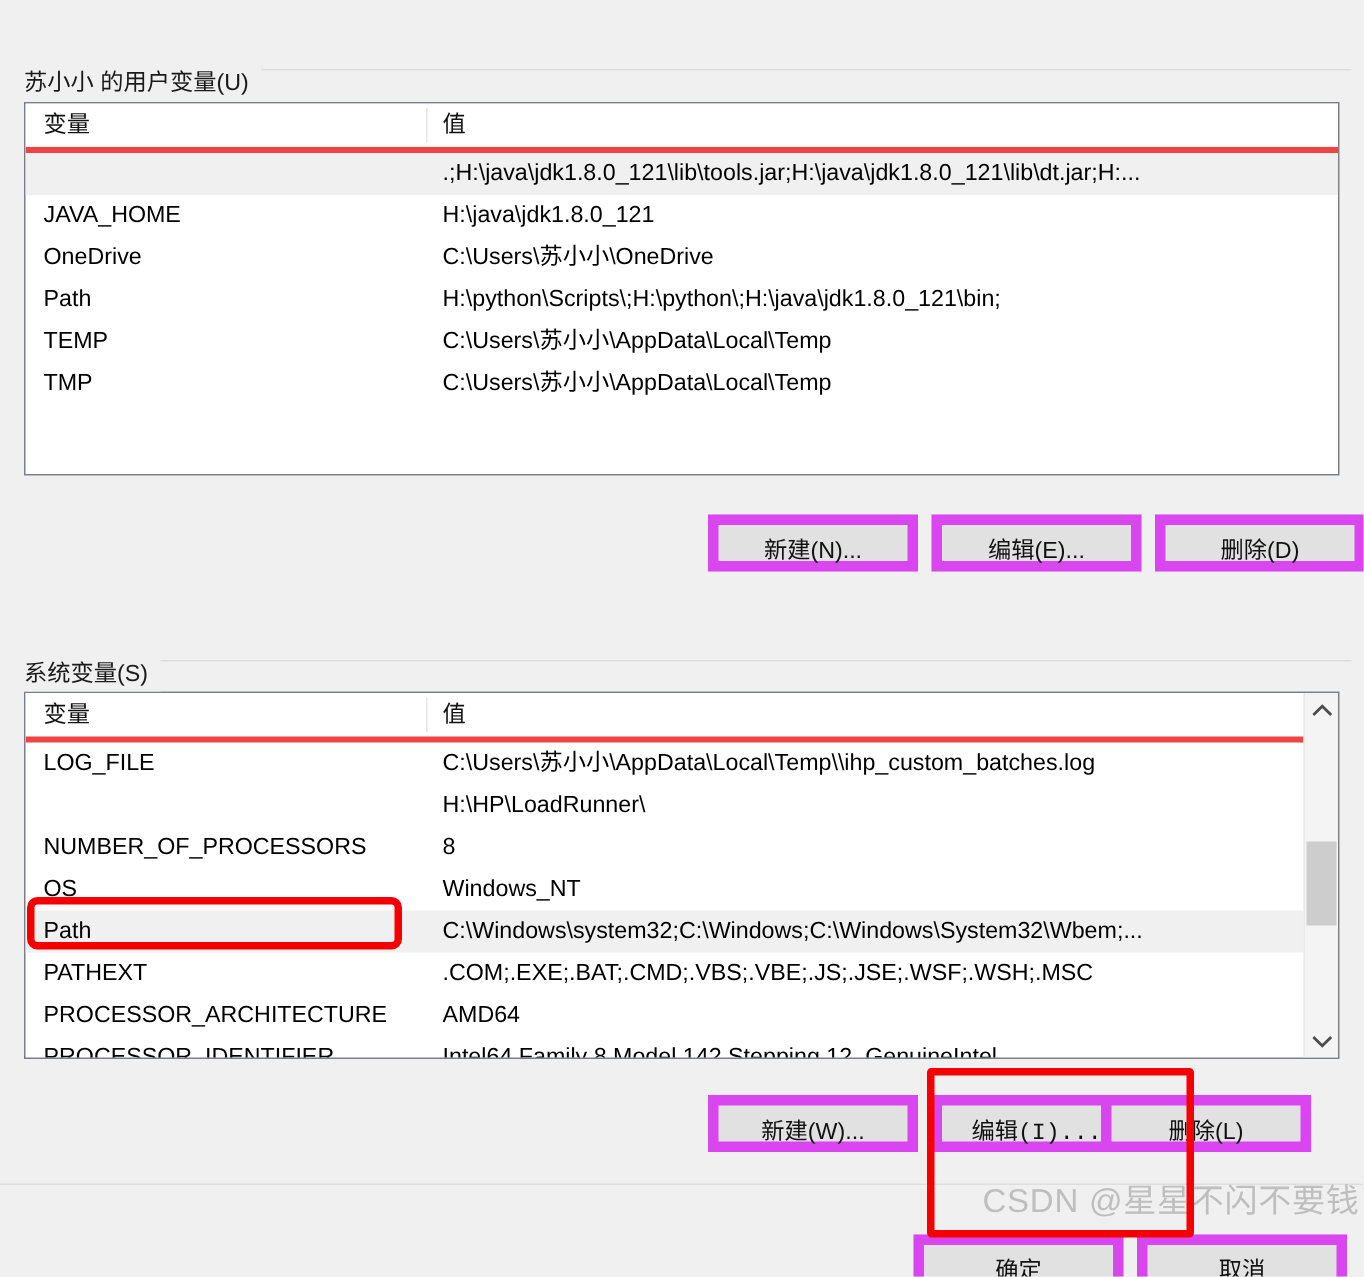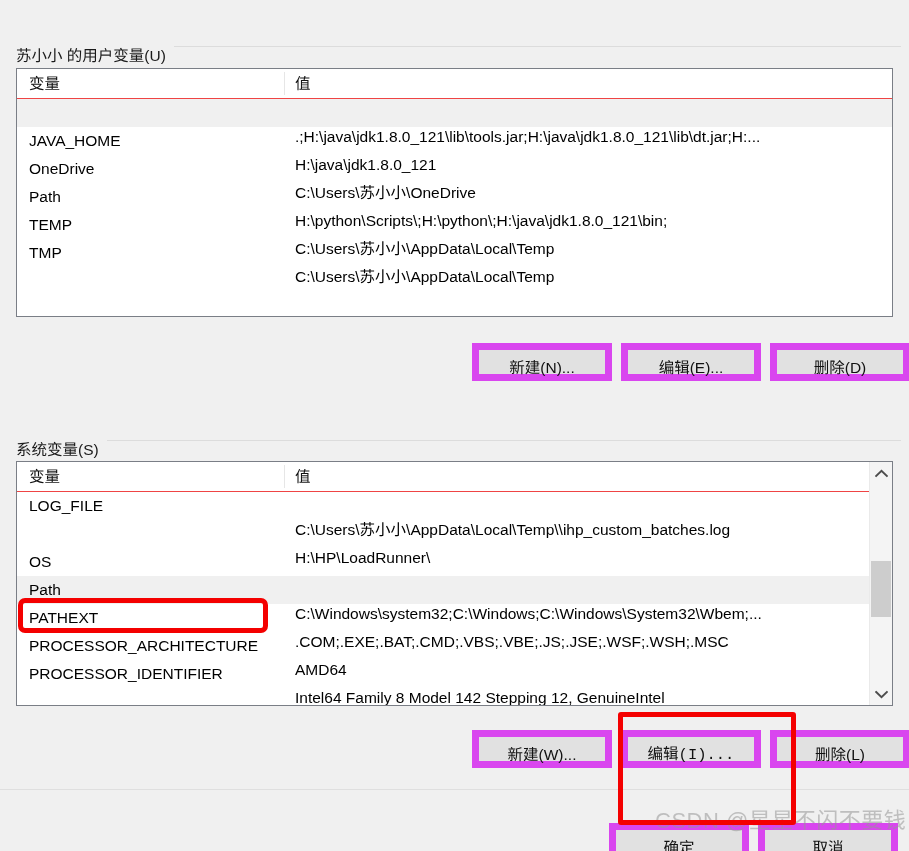--- a/index.html
+++ b/index.html
@@ -61,21 +61,21 @@
   }
   .table-inner {
     position: absolute;
     inset: 0;
     overflow: hidden;
   }
   .hdr {
     position: relative;
     height: 29px;
     background: #ffffff;
-    border-bottom: 1px solid #ef4444;
+    border-bottom: 4px solid #ef4444;
   }
   .hdr-cell {
     position: absolute;
     top: 0;
     line-height: 29px;
     font-size: 15.5px;
     color: #111;
     white-space: nowrap;
   }
   .hdr-name { left: 12px; }
@@ -101,21 +101,21 @@
   .cell {
     position: absolute;
     top: 0;
     line-height: 28px;
     font-size: 15.5px;
     color: #000;
     white-space: nowrap;
     overflow: hidden;
   }
   .cell-name { left: 12px; width: 258px; }
-  .cell-val  { left: 278px; width: 600px; margin-top: 24px; }
+  .cell-val  { left: 278px; width: 600px; }
 
   
   .vscroll {
     position: absolute;
     top: 0;
     right: 0;
     bottom: 0;
     width: 22px;
     background: #f4f4f4;
     border-left: 1px solid #eaeaea;
@@ -265,20 +265,24 @@
 
     <div class="rows">
       <div class="row">
         <div class="cell cell-name">LOG_FILE</div>
         <div class="cell cell-val">C:\Users\苏小小\AppData\Local\Temp\\ihp_custom_batches.log</div>
       </div>
       <div class="row">
         <div class="cell cell-val">H:\HP\LoadRunner\</div>
       </div>
       <div class="row">
+        <div class="cell cell-name">NUMBER_OF_PROCESSORS</div>
+        <div class="cell cell-val">8</div>
+      </div>
+      <div class="row">
         <div class="cell cell-name">OS</div>
         <div class="cell cell-val">Windows_NT</div>
       </div>
       <div class="row alt">
         <div class="cell cell-name">Path</div>
         <div class="cell cell-val">C:\Windows\system32;C:\Windows;C:\Windows\System32\Wbem;...</div>
       </div>
       <div class="row">
         <div class="cell cell-name">PATHEXT</div>
         <div class="cell cell-val">.COM;.EXE;.BAT;.CMD;.VBS;.VBE;.JS;.JSE;.WSF;.WSH;.MSC</div>
@@ -305,24 +309,24 @@
           <path d="M1.2 2 L6.5 7.2 L11.8 2" fill="none" stroke="#4d4d4d" stroke-width="1.9" stroke-linecap="square"></path>
         </svg>
       </div>
     </div>
 
   </div>
 </div>
 
 <button class="btn" style="left:472px; top:730px;">新建(W)...</button>
 <button class="btn" style="left:621px; top:730px;font-family:Liberation Mono, monospace;">编辑(I)...</button>
-<button class="btn" style="left:770px; top:730px;text-align:center;">删除(L)</button>
+<button class="btn" style="left:734px; top:730px;text-align:center;">删除(L)</button>
 
 <div class="bottom-rule" style="top:789px;"></div>
 <div class="bottom-area" style="top:790px; height:61px;"></div>
 
 <button class="btn" style="left:609px; top:823px; height:38px;">确定</button>
 <button class="btn" style="left:758px; top:823px; height:38px;">取消</button>
 
 <div class="redbox" style="left:18px; top:598px; width:250px; height:35px;"></div>
 <div class="redbox sharp" style="left:618px; top:712px; width:178px; height:113px;"></div>
 
-<div class="watermark" style="left:655px; top:782px;margin-top:20px;">CSDN @星星不闪不要钱</div>
+<div class="watermark" style="left:655px; top:782px;">CSDN @星星不闪不要钱</div>
 
 </body></html>

